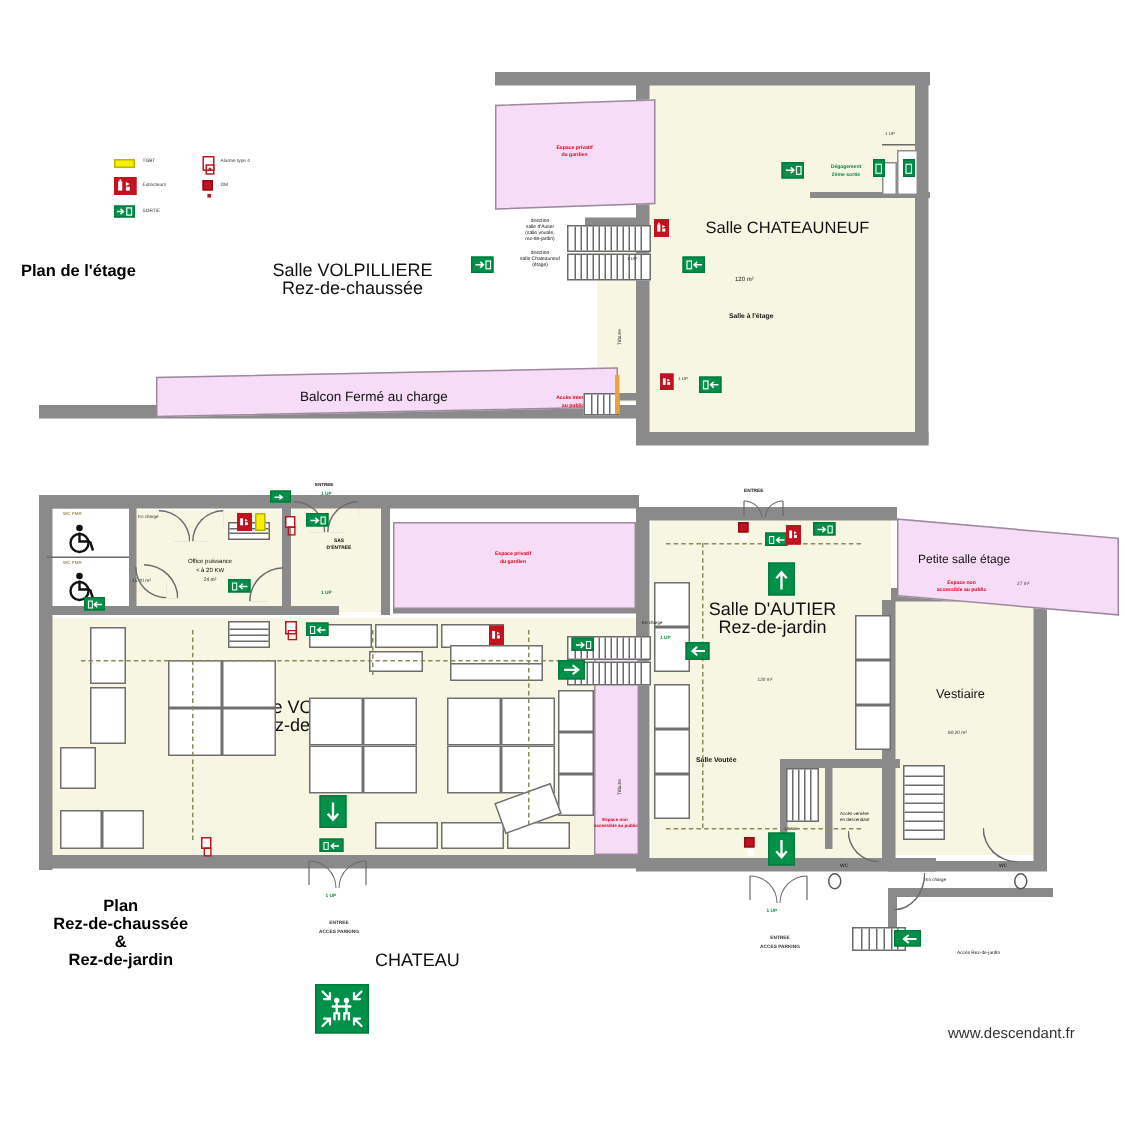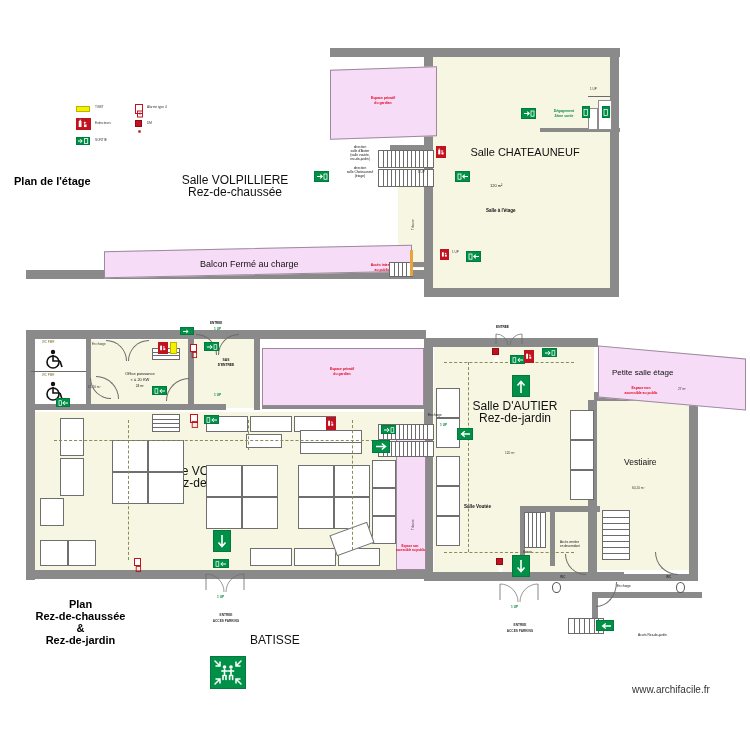--- a/index.html
+++ b/index.html
@@ -662,32 +662,32 @@
     <div class="t tiny3" style="left:428px;top:414px;color:#111;">En charge</div>
   </div>
 
   <div class="abs" style="left:8px;top:598px;width:145px;text-align:center;">
     <div class="title-plan" style="position:static;">Plan</div>
     <div class="title-plan" style="position:static;">Rez-de-chaussée</div>
     <div class="title-plan" style="position:static;">&amp;</div>
     <div class="title-plan" style="position:static;">Rez-de-jardin</div>
   </div>
 
-  <div class="t" style="left:250px;top:634px;font-size:12px;color:#111;">BATISSE</div>
+  <div class="t" style="left:250px;top:634px;font-size:12px;color:#111;">CHATEAU</div>
 
   <div class="pic assembly" style="left:210px;top:656px;width:36px;height:33px;">
     <svg width="32" height="29" viewBox="0 0 32 29">
       <g stroke="#fff" stroke-width="1.5" fill="none" stroke-linecap="round">
         <path d="M3 3 L8 8 M8 4 L8 8 L4 8"></path>
         <path d="M29 3 L24 8 M24 4 L24 8 L28 8"></path>
         <path d="M3 26 L8 21 M8 25 L8 21 L4 21"></path>
         <path d="M29 26 L24 21 M24 25 L24 21 L28 21"></path>
       </g>
       <circle cx="12.5" cy="9" r="1.8" fill="#fff"></circle>
       <path d="M12.5 11.5 v6 M9.8 13 h5.4 M11 17.5 v4 M14 17.5 v4" stroke="#fff" stroke-width="1.6" fill="none" stroke-linecap="round"></path>
       <circle cx="19" cy="9" r="1.8" fill="#fff"></circle>
       <path d="M19 11.5 v6 M16.4 13 h5.2 M17.6 17.5 v4 M20.6 17.5 v4" stroke="#fff" stroke-width="1.6" fill="none" stroke-linecap="round"></path>
     </svg>
   </div>
 
-  <div class="t footer" style="left:632px;top:684px;">www.archifacile.fr</div>
+  <div class="t footer" style="left:632px;top:684px;">www.descendant.fr</div>
 
 </div>
 
 </body></html>

